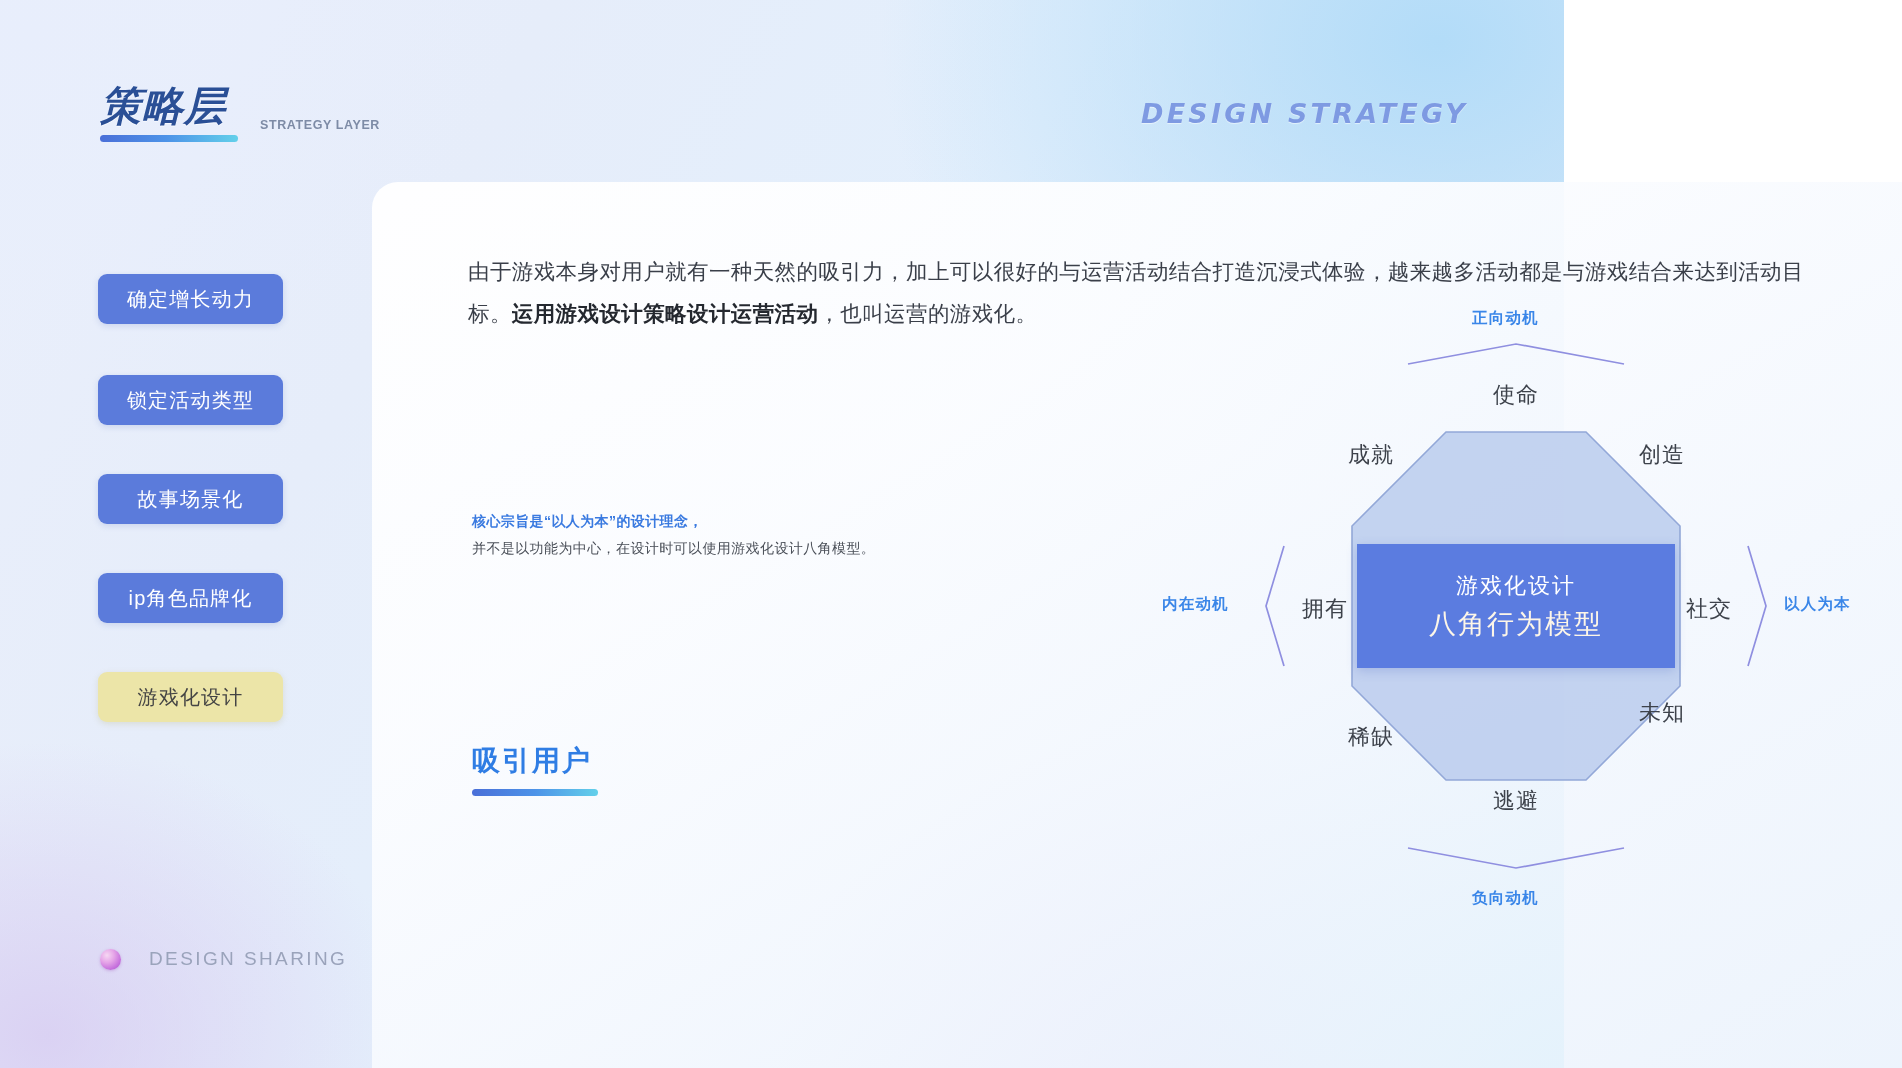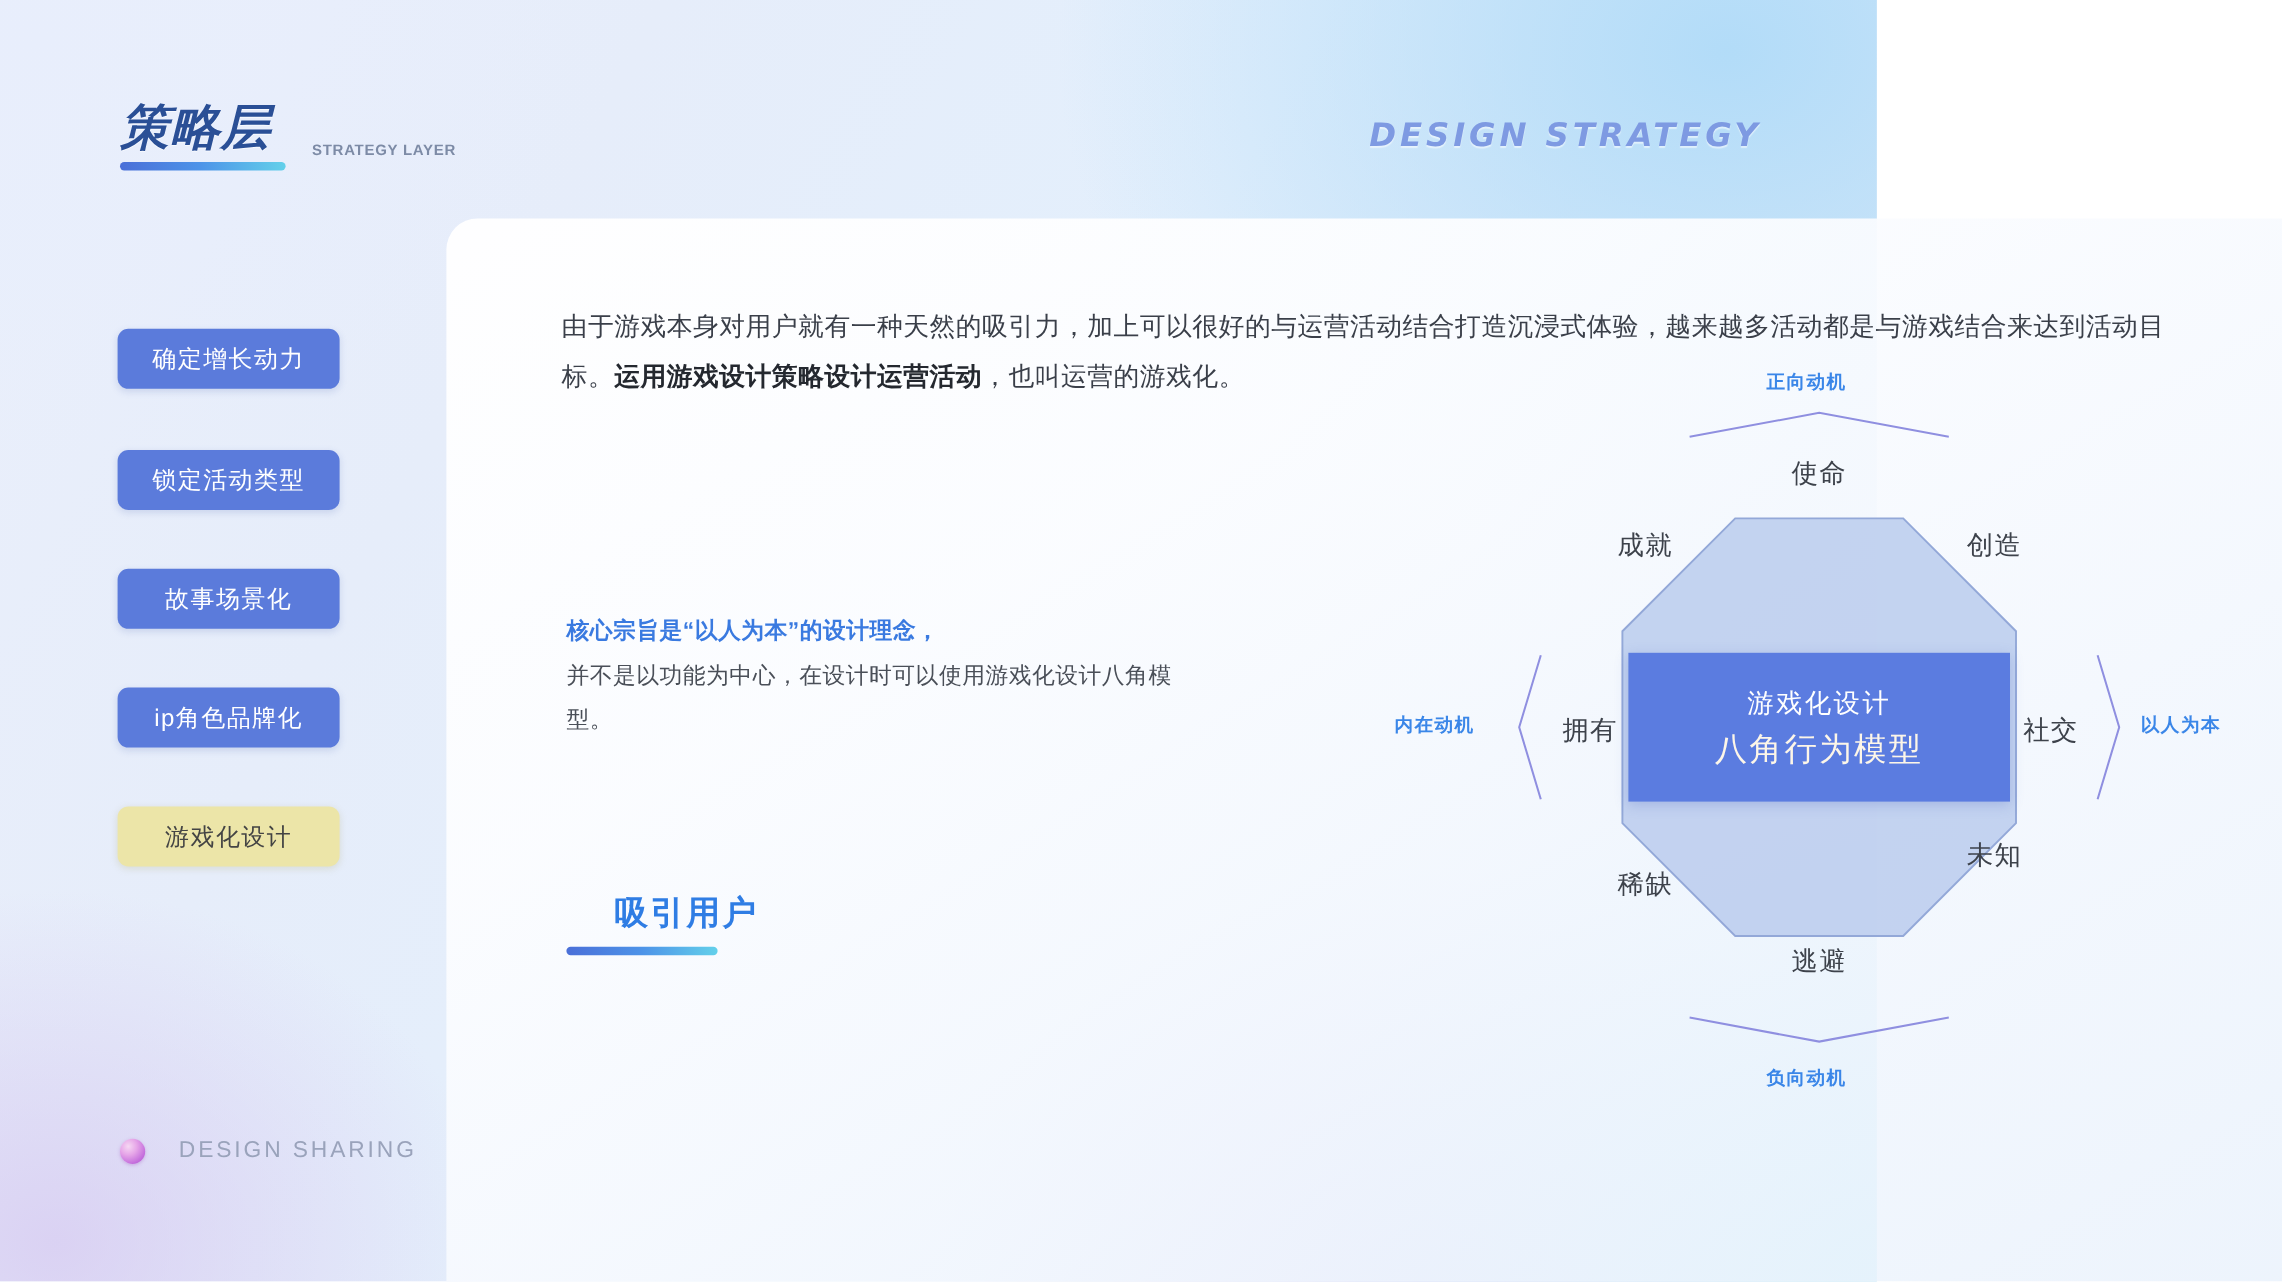--- a/index.html
+++ b/index.html
@@ -104,29 +104,28 @@
   }
 
   #intro {
     position: absolute; left: 96px; top: 70px; width: 1338px;
     font-size: 21.5px; line-height: 1.95; color: #3a3f49; letter-spacing: 0.4px;
   }
   #intro .em { font-weight: 700; color: #24282f; }
 
   #lead {
     position: absolute; left: 100px; top: 326px; width: 520px;
-    font-size: 19px; line-height: 1.95; color: #4a4f58; letter-spacing: 0.4px;
+    font-size: 14px; line-height: 1.95; color: #4a4f58; letter-spacing: 0.4px;
   }
   #lead .hl { color: #3a7ae0; font-weight: 700; }
 
   #section-heading { position: absolute; left: 100px; top: 560px; }
   #section-heading .text {
     font-size: 28px; font-weight: 700; letter-spacing: 2px; color: #2f7de4;
     white-space: nowrap;
-    margin-left: 40px;
   }
   #section-heading .bar {
     margin-top: 9px; width: 126px; height: 7px; border-radius: 4px;
     background: linear-gradient(90deg, #4a6fd8 0%, #4d93e8 50%, #63d0ea 100%);
   }
 
   
   #diagram {
     position: absolute; left: 790px; top: 126px;
     width: 720px; height: 620px;

